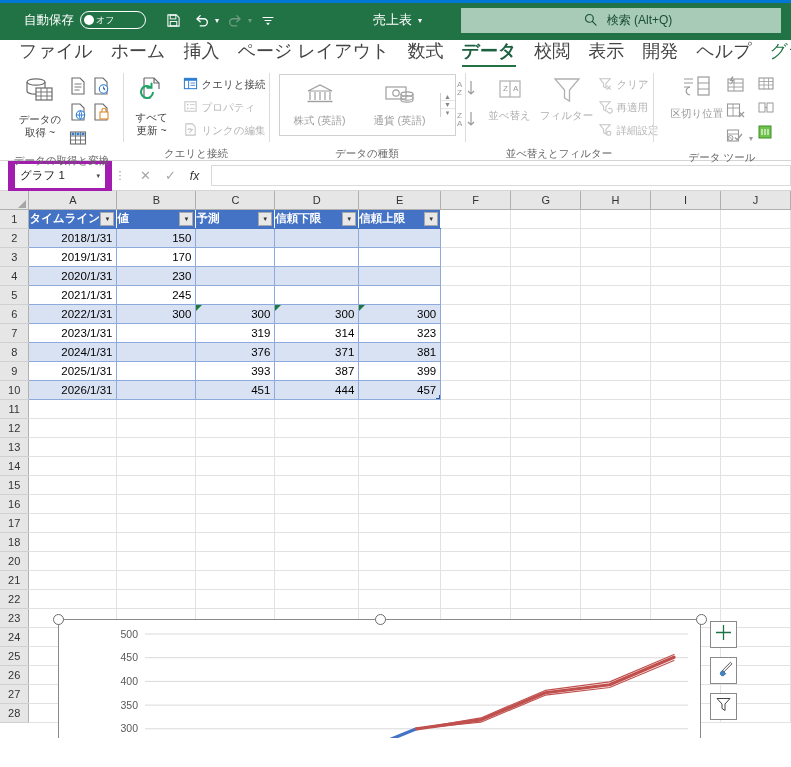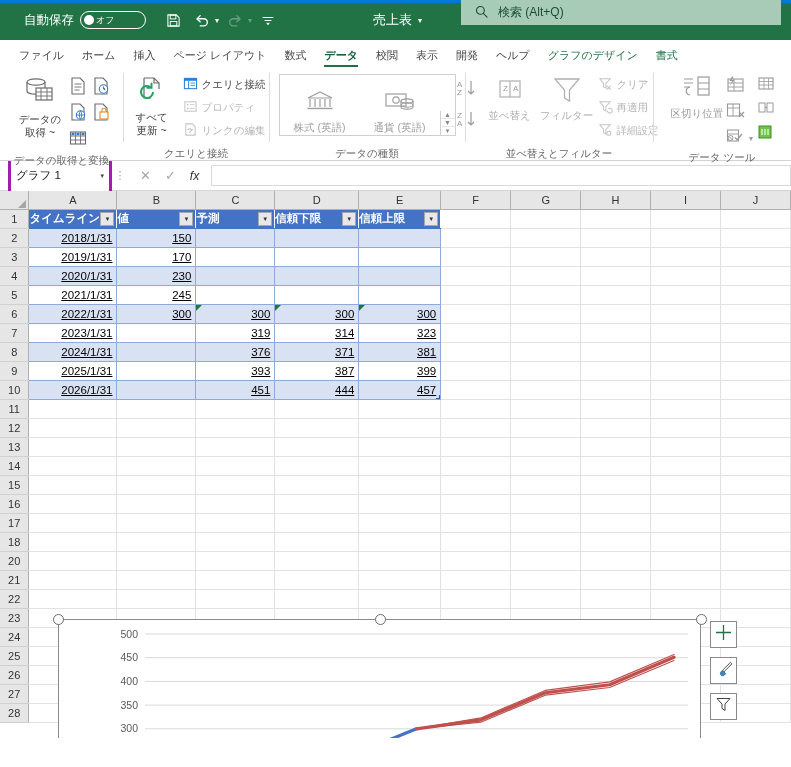--- a/index.html
+++ b/index.html
@@ -48,39 +48,39 @@
   .qat-btn.dim { color: #6c9e84; }
   .qat-caret { font-size: 8px; color: #ffffff; margin-left: -3px; }
   .qat-caret.dim { color: #6c9e84; }
   .doc-title {
     color: #ffffff; font-size: 13px;
     margin-left: 92px;
     display: flex; align-items: center; gap: 6px;
   }
   .doc-title .caret { font-size: 8px; }
   .searchbox {
-    position: absolute; left: 461px; top: 0;
+    position: absolute; left: 461px; top: 8px;
     width: 320px; height: 25px;
     background: #a7cbb6;
     display: flex; align-items: center;
-    padding-left: 14px; gap: 10px;
+    padding-left: 14px; gap: 10px; justify-content: center;
   }
   .searchbox .sicon { color: #1b4d33; font-size: 13px; }
   .searchbox .stext { color: #1b4d33; font-size: 12px; }
 
   
   .ribbon-tabs {
     height: 28px;
     background: #ffffff;
     display: flex; align-items: flex-end;
     padding-left: 10px;
     border-bottom: none;
   }
   .rtab {
-    font-size: 11px;
+    font-size: 18px;
     color: #444444;
     padding: 3px 9px 5px 9px;
     white-space: nowrap;
     position: relative;
   }
   .rtab.active { color: #1b6140; font-weight: bold; }
   .rtab.active::after {
     content: ""; position: absolute; left: 9px; right: 9px; bottom: 1px;
     height: 2.5px; background: #217346;
   }
@@ -117,21 +117,21 @@
   }
   .bigbtn .lbl { font-size: 10.5px; color: #444444; line-height: 13px; text-align: center; }
   .smallcol { display: flex; flex-direction: column; gap: 1px; padding-top: 2px; }
   .smallrow { display: flex; align-items: center; gap: 4px; height: 22px; padding: 0 3px; }
   .smallrow .lbl { font-size: 10.5px; color: #444444; white-space: nowrap; }
   .smallrow.dis .lbl { color: #b5b5b5; }
   .icon-grid2 { display: flex; flex-direction: column; gap: 2px; }
   .icon-row { display: flex; gap: 3px; }
   .datatypes-box {
     border: 1px solid #d0d0d0;
-    display: flex; align-items: flex-end;
+    display: flex; align-items: center;
     height: 62px; margin-top: 2px;
   }
   .dt-item {
     width: 80px;
     display: flex; flex-direction: column; align-items: center;
     justify-content: center; gap: 2px;
   }
   .dt-item .lbl { font-size: 10.5px; color: #9e9e9e; }
   .dt-scroll {
     width: 15px; border-left: 1px solid #d0d0d0;
@@ -146,21 +146,21 @@
 
   
   .formulabar {
     height: 30px; background: #ffffff;
     display: flex; align-items: center;
     padding: 0 0 0 8px; gap: 0;
     border-bottom: 1px solid #d4d4d4;
   }
   .namebox {
     width: 104px; height: 38px;
-    border: 3px solid #a21caf; background: #ffffff;
+    border: 7px solid #a21caf; background: #ffffff;
     display: flex; align-items: center; justify-content: space-between;
     padding: 12px 5px; font-size: 11.5px; color: #222222;
   }
   .namebox .caret { font-size: 7px; color: #444444; }
   .fb-dots { width: 16px; text-align: center; color: #999999; font-size: 11px; letter-spacing: 0; }
   .fb-btns { display: flex; align-items: center; gap: 14px; padding: 0 12px; }
   .fb-btns span { font-size: 13px; color: #a6a6a6; }
   .fb-btns span.fx { color: #333333; font-style: italic; font-size: 12px; }
   .fb-input {
     flex: 1; height: 21px;
@@ -205,21 +205,20 @@
     font-size: 11.5px; color: #000000;
     vertical-align: middle;
     padding: 0 3px 0 3px;
     overflow: hidden; white-space: nowrap;
   }
   .cell.num { text-align: right; padding-right: 4px; }
   .tbl-band { background: #d9e2f3; }
   .tbl-cell {
     border-right: 1px solid #8ea9db;
     border-bottom: 1px solid #8ea9db;
-    text-decoration: underline;
   }
   .tbl-head {
     background: #4472c4; color: #ffffff; font-weight: bold;
     font-size: 11.5px;
     border-right: 1px solid #ffffff;
     border-bottom: 1px solid #4472c4;
     position: relative;
     padding-left: 3px;
   }
   .filterbtn {

